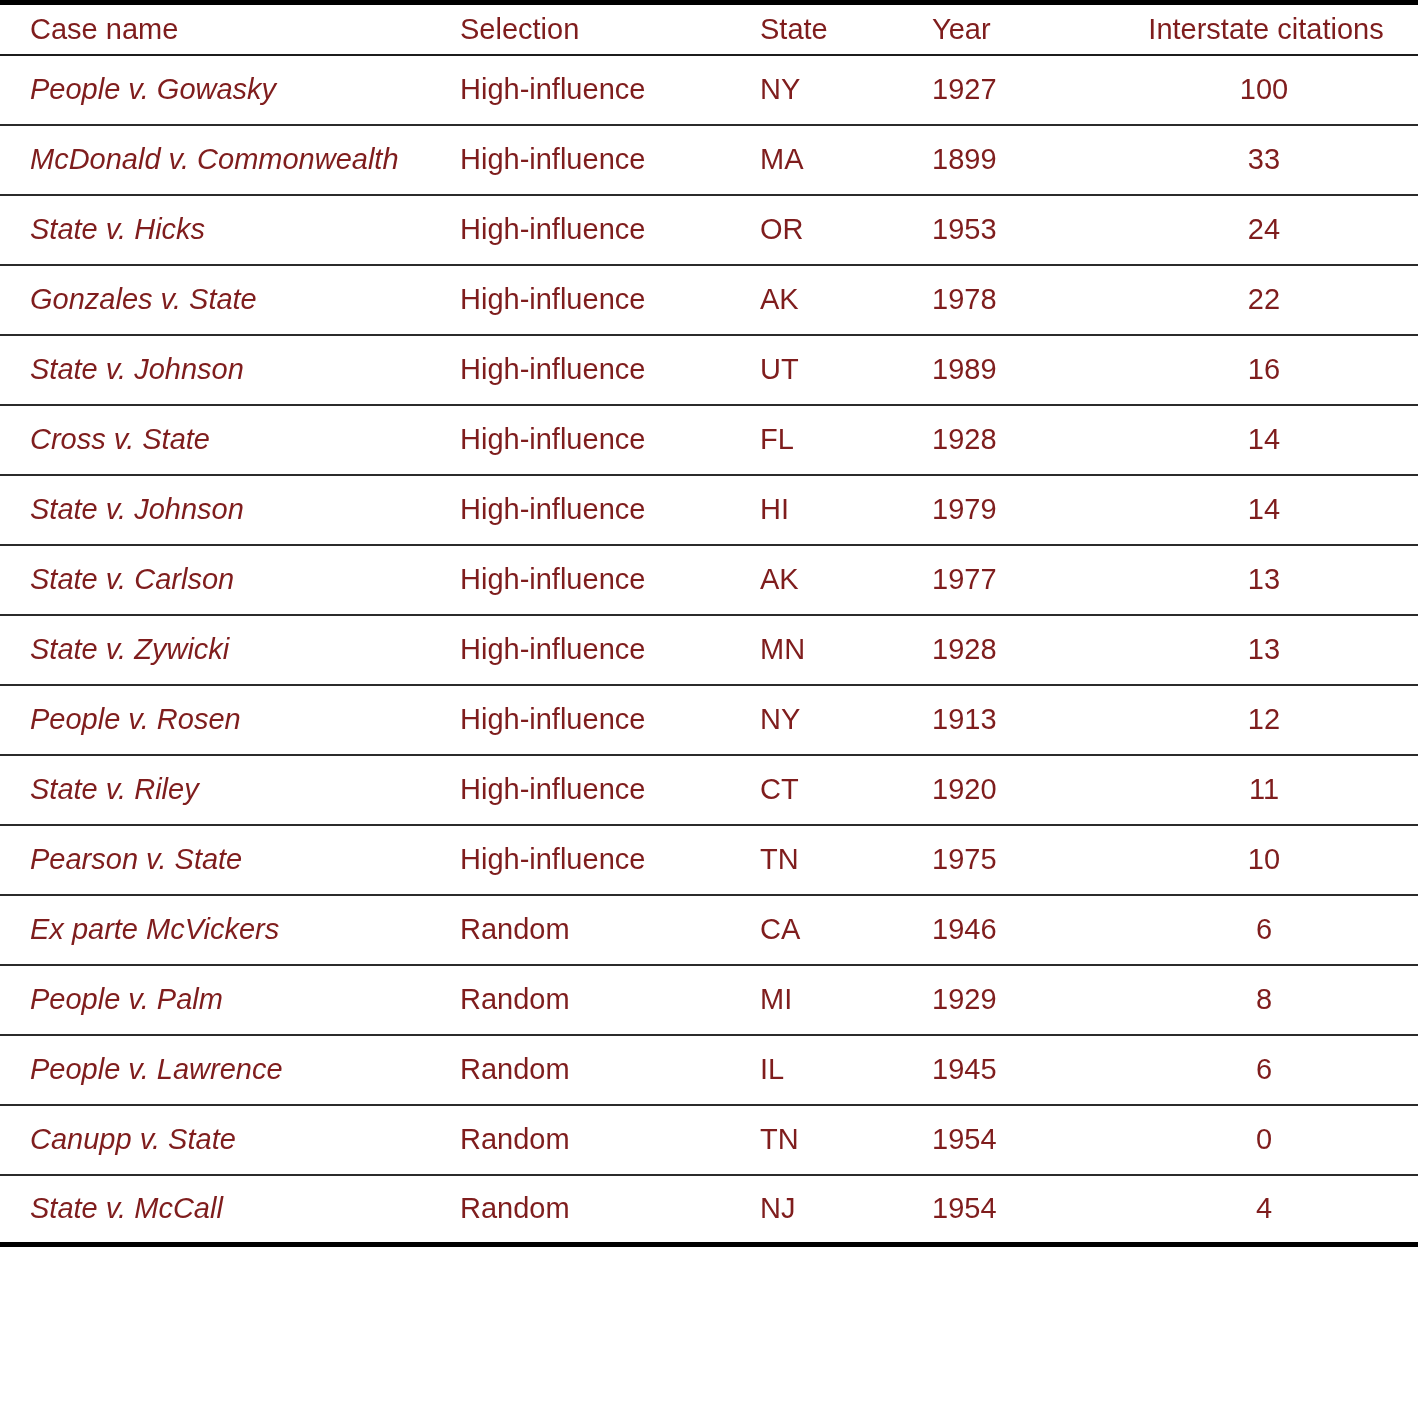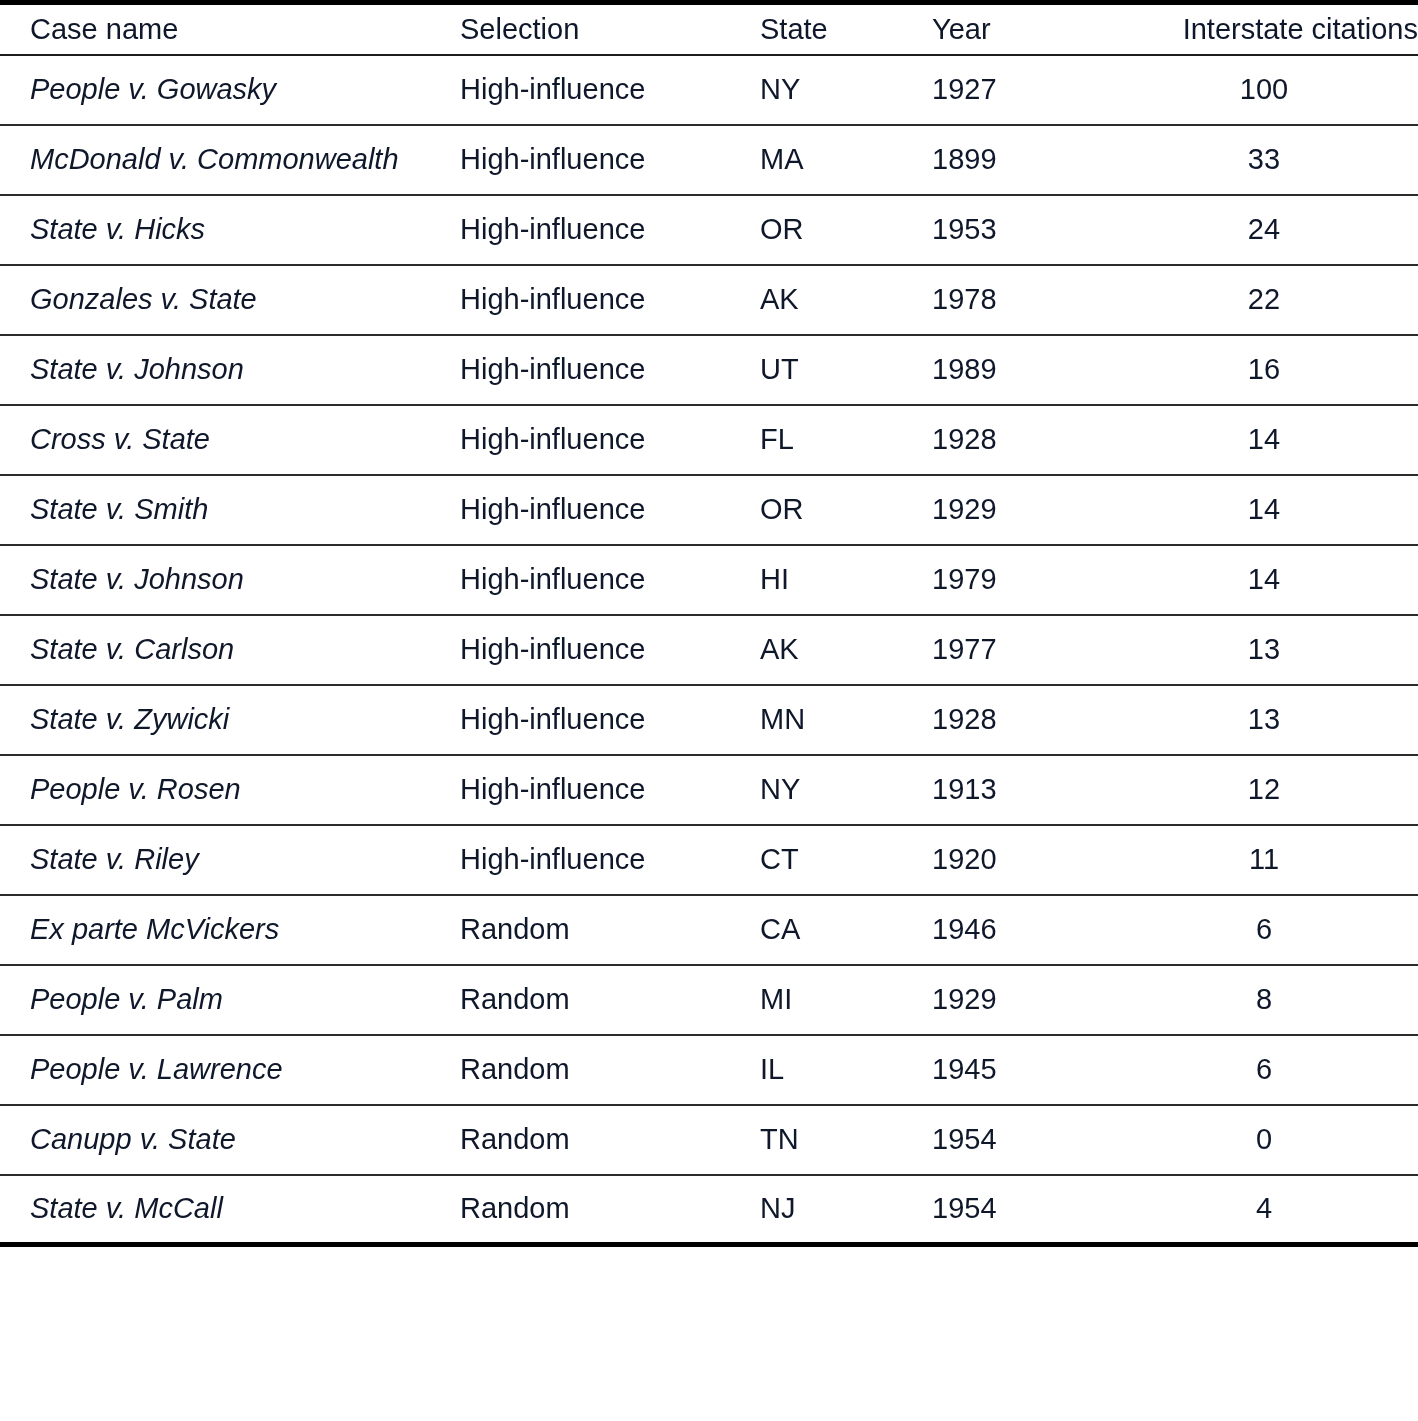--- a/index.html
+++ b/index.html
@@ -8,21 +8,21 @@
     background: #ffffff;
   }
   body {
     width: 1418px;
   }
   table.citation-table {
     width: 1418px;
     border-collapse: collapse;
     table-layout: fixed;
     font-family: "Liberation Sans", sans-serif;
-    color: #0f172a;
+    color: #7f1d1d;
     border-top: 5px solid #000000;
     border-bottom: 5px solid #000000;
   }
   col.col-case  { width: 460px; }
   col.col-sel   { width: 300px; }
   col.col-state { width: 172px; }
   col.col-year  { width: 178px; }
   col.col-cite  { width: 308px; }
 
   th, td {
@@ -47,21 +47,21 @@
   th {
     text-align: left;
   }
   th.h-case, td.c-case {
     padding-left: 30px;
   }
   td.c-case {
     font-style: italic;
   }
   th.h-cite {
-    text-align: right;
+    text-align: center;
     padding-left: 4px;
     margin-left: 46px;
   }
   td.c-cite {
     text-align: center;
     margin-top: 8px;
   }
 </style>
 </head>
 <body>
@@ -120,27 +120,20 @@
       <td class="c-cite">16</td>
     </tr>
     <tr>
       <td class="c-case">Cross v. State</td>
       <td class="c-sel">High-influence</td>
       <td class="c-state">FL</td>
       <td class="c-year">1928</td>
       <td class="c-cite">14</td>
     </tr>
     <tr>
-      <td class="c-case">State v. Smith</td>
-      <td class="c-sel">High-influence</td>
-      <td class="c-state">OR</td>
-      <td class="c-year">1929</td>
-      <td class="c-cite">14</td>
-    </tr>
-    <tr>
       <td class="c-case">State v. Johnson</td>
       <td class="c-sel">High-influence</td>
       <td class="c-state">HI</td>
       <td class="c-year">1979</td>
       <td class="c-cite">14</td>
     </tr>
     <tr>
       <td class="c-case">State v. Carlson</td>
       <td class="c-sel">High-influence</td>
       <td class="c-state">AK</td>
@@ -160,20 +153,27 @@
       <td class="c-state">NY</td>
       <td class="c-year">1913</td>
       <td class="c-cite">12</td>
     </tr>
     <tr>
       <td class="c-case">State v. Riley</td>
       <td class="c-sel">High-influence</td>
       <td class="c-state">CT</td>
       <td class="c-year">1920</td>
       <td class="c-cite">11</td>
+    </tr>
+    <tr>
+      <td class="c-case">Pearson v. State</td>
+      <td class="c-sel">High-influence</td>
+      <td class="c-state">TN</td>
+      <td class="c-year">1975</td>
+      <td class="c-cite">10</td>
     </tr>
     <tr>
       <td class="c-case">Ex parte McVickers</td>
       <td class="c-sel">Random</td>
       <td class="c-state">CA</td>
       <td class="c-year">1946</td>
       <td class="c-cite">6</td>
     </tr>
     <tr>
       <td class="c-case">People v. Palm</td>

